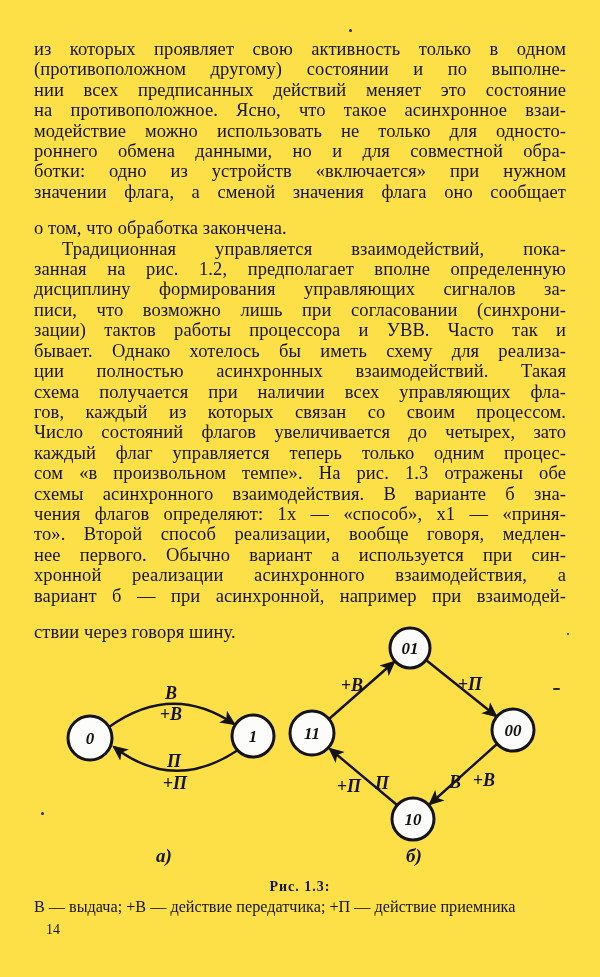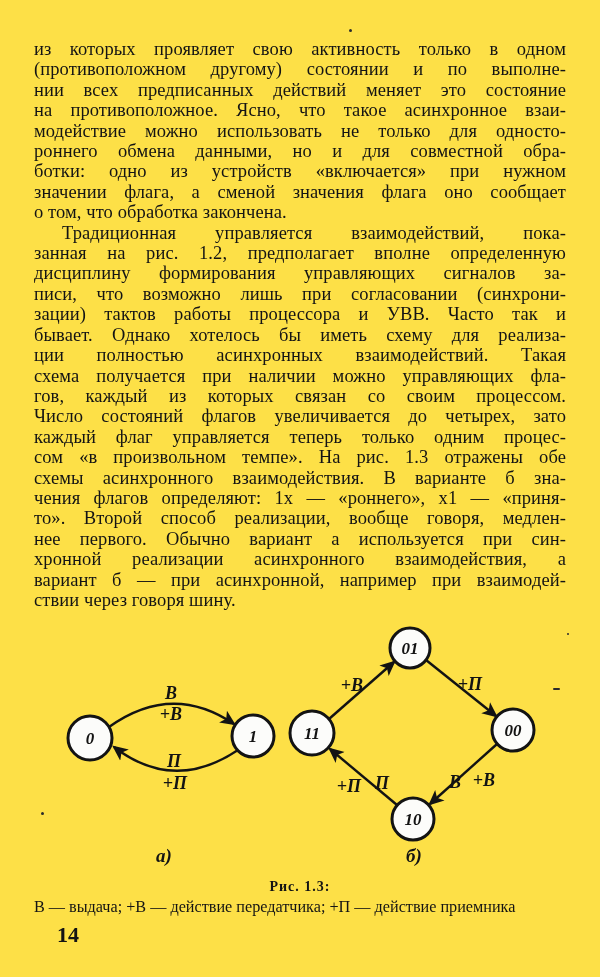--- a/index.html
+++ b/index.html
@@ -20,21 +20,21 @@
     width: 532px;
     font-size: 18.5px;
     line-height: 20.4px;
     letter-spacing: 0.1px;
   }
   .tline {
     text-align: justify;
     text-align-last: justify;
     white-space: normal;
   }
-  .tline.last { text-align-last: left; }
+  .tline.last { text-align-last: left; margin-top: 16px; }
   .tline.first-indent { text-indent: 28px; }
   .figure-svg {
     position: absolute;
     left: 0;
     top: 612px;
     width: 600px;
     height: 266px;
   }
   .figure-svg .node {
     fill: #fcfcfa;
@@ -68,24 +68,24 @@
   .caption-legend {
     position: absolute;
     left: 34px;
     top: 898px;
     width: 532px;
     text-align: left;
     font-size: 16.2px;
   }
   .page-number {
     position: absolute;
-    left: 57px;
+    left: 46px;
     top: 922px;
-    font-size: 22px;
-    font-weight: bold;
+    font-size: 14px;
+    font-weight: normal;
   }
   .speck {
     position: absolute;
     background: #2b2b2b;
     border-radius: 50%;
   }
 </style>
 </head>
 <body>
 
@@ -104,27 +104,27 @@
         <div class="tline last">о том, что обработка закончена.</div>
       </div>
       <div>
         <div class="tline first-indent">Традиционная управляется взаимодействий, пока-</div>
         <div class="tline">занная на рис. 1.2, предполагает вполне определенную</div>
         <div class="tline">дисциплину формирования управляющих сигналов за-</div>
         <div class="tline">писи, что возможно лишь при согласовании (синхрони-</div>
         <div class="tline">зации) тактов работы процессора и УВВ. Часто так и</div>
         <div class="tline">бывает. Однако хотелось бы иметь схему для реализа-</div>
         <div class="tline">ции полностью асинхронных взаимодействий. Такая</div>
-        <div class="tline">схема получается при наличии можно управляющих фла-</div>
+        <div class="tline">схема получается при наличии всех управляющих фла-</div>
         <div class="tline">гов, каждый из которых связан со своим процессом.</div>
         <div class="tline">Число состояний флагов увеличивается до четырех, зато</div>
         <div class="tline">каждый флаг управляется теперь только одним процес-</div>
         <div class="tline">сом «в произвольном темпе». На рис. 1.3 отражены обе</div>
         <div class="tline">схемы асинхронного взаимодействия. В варианте б зна-</div>
-        <div class="tline">чения флагов определяют: 1х — «роннего», х1 — «приня-</div>
+        <div class="tline">чения флагов определяют: 1х — «способ», х1 — «приня-</div>
         <div class="tline">то». Второй способ реализации, вообще говоря, медлен-</div>
         <div class="tline">нее первого. Обычно вариант а используется при син-</div>
         <div class="tline">хронной реализации асинхронного взаимодействия, а</div>
         <div class="tline">вариант б — при асинхронной, например при взаимодей-</div>
         <div class="tline last">ствии через говоря шину.</div>
       </div>
     </div>
 
   <svg class="figure-svg" viewBox="0 612 600 266">
     <defs>

